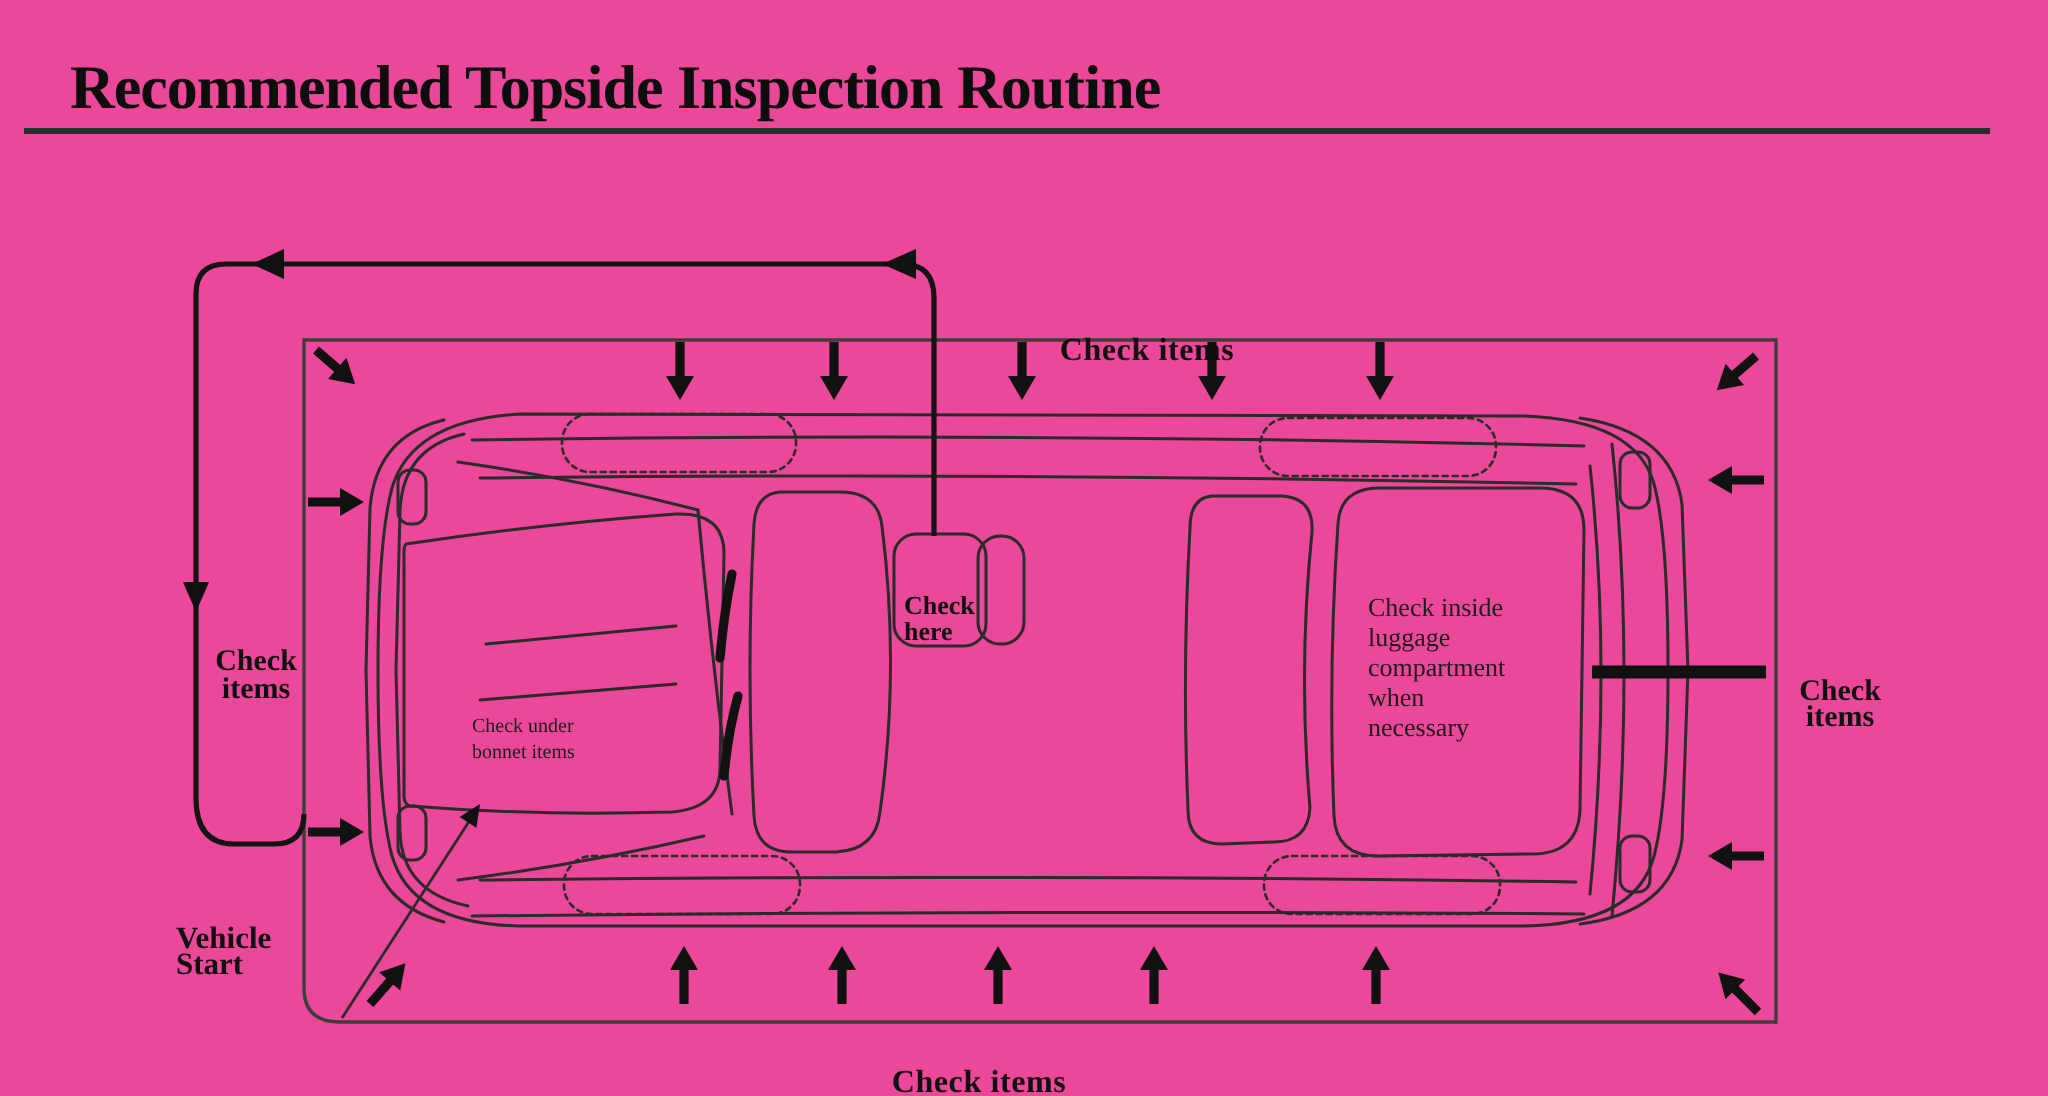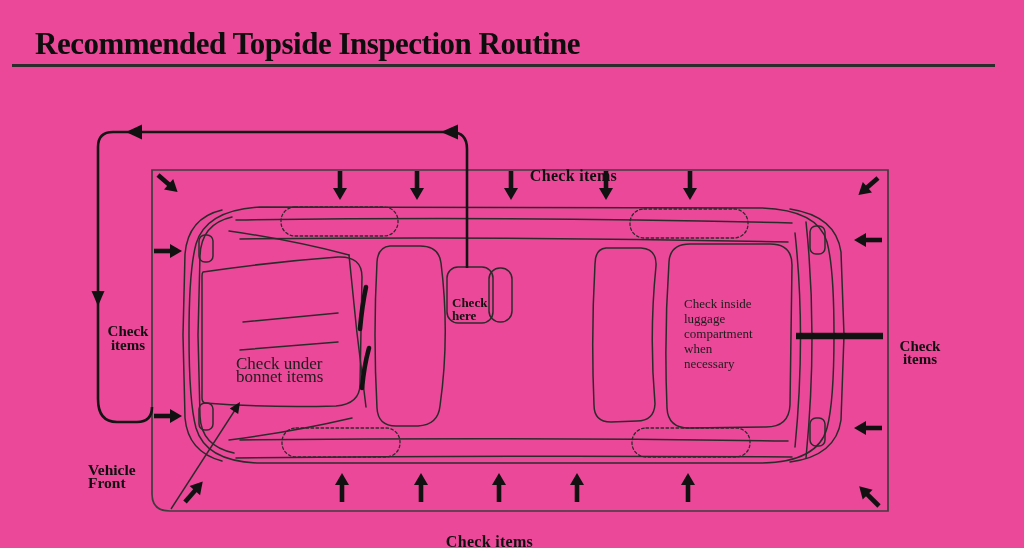--- a/index.html
+++ b/index.html
@@ -10,21 +10,21 @@
   .title-rule{position:absolute;left:12px;top:64px;width:983px;height:3px;background:#2c2c2c;}
   svg.diagram{position:absolute;left:0;top:0;}
   .lbl{position:absolute;font-weight:700;color:#101010;white-space:pre-line;margin-top:20px;}
   .note{position:absolute;font-weight:400;color:#1c1c1c;white-space:pre-line;}
   #lbl-check-top{left:503px;top:147px;width:141px;text-align:center;font-size:16px;letter-spacing:.3px;}
   #lbl-check-bottom{left:419px;top:513px;width:141px;text-align:center;font-size:16px;letter-spacing:.3px;}
   #lbl-check-left{left:99px;top:304px;width:58px;text-align:center;font-size:15px;line-height:14px;}
   #lbl-check-right{left:895px;top:320px;width:50px;text-align:center;font-size:15px;line-height:12.5px;}
   #lbl-vehicle-front{left:88px;top:443px;font-size:15.5px;line-height:13px;}
   #lbl-start-here{left:452px;top:277px;font-size:13px;line-height:12.5px;}
-  #note-bonnet{left:236px;top:357px;font-size:17px;line-height:13px;}
+  #note-bonnet{left:236px;top:357px;font-size:10px;line-height:13px;}
   #note-luggage{left:684px;top:296px;font-size:13px;line-height:15px;}
 </style>
 </head>
 <body>
 
 <div class="stage">
 
   <div class="page-title">Recommended Topside Inspection Routine</div>
   <div class="title-rule"></div>
 
@@ -118,21 +118,21 @@
       </g>
   </svg>
 
   <div class="lbl" id="lbl-check-top">Check items</div>
   <div class="lbl" id="lbl-check-bottom">Check items</div>
   <div class="lbl" id="lbl-check-left">Check
 items</div>
   <div class="lbl" id="lbl-check-right">Check
 items</div>
   <div class="lbl" id="lbl-vehicle-front">Vehicle
-Front</div>
+Start</div>
   <div class="lbl" id="lbl-start-here">Check
 here</div>
   <div class="note" id="note-bonnet">Check under
 bonnet items</div>
   <div class="note" id="note-luggage">Check inside
 luggage
 compartment
 when
 necessary</div>
 </div>

